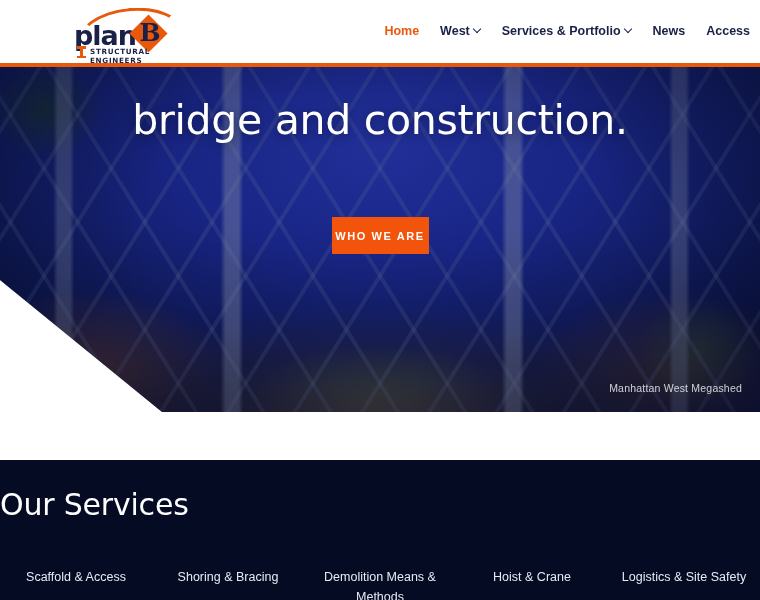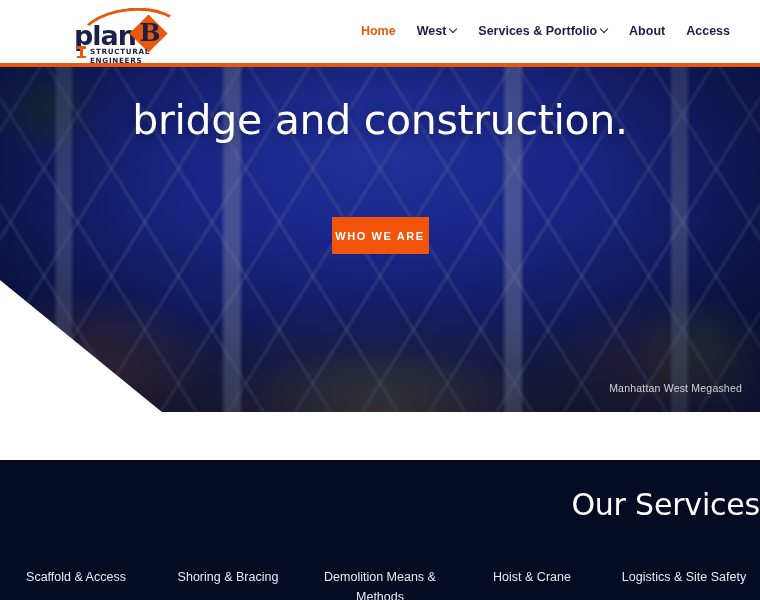--- a/index.html
+++ b/index.html
@@ -63,21 +63,21 @@
     background:#E8590C;
   }
   .logo-tag {
     position:absolute; left:16px; top:39px;
     font-size:7.2px; font-weight:bold; letter-spacing:0.7px;
     color:#1A2048; font-family:"DejaVu Sans", sans-serif;
   }
 
   
   .nav {
-    position:absolute; right:30px; top:24px;
+    position:absolute; right:10px; top:24px;
     display:flex; align-items:center; gap:21px;
   }
   .nav-item {
     font-size:12.5px; font-weight:bold; color:#1A2048;
     white-space:nowrap; display:flex; align-items:center; gap:4px;
     cursor:pointer;
   }
   .nav-item.active { color:#E8590C; }
   .chev {
     display:inline-block; width:7px; height:7px; position:relative; top:-2px;
@@ -158,21 +158,21 @@
     letter-spacing:.2px;
   }
 
   
   .services {
     position:absolute; top:460px; left:0; width:760px; height:140px;
     background:#060B24; z-index:5;
   }
   .services-title {
     position:absolute; top:27px; left:0; width:760px;
-    text-align:right; color:#ffffff;
+    text-align:left; color:#ffffff;
     font-size:30px; font-weight:400; letter-spacing:-0.2px;
     font-family:"DejaVu Sans", sans-serif;
   }
   .services-row {
     position:absolute; top:107px; left:0; width:760px;
     display:flex;
   }
   .service-col {
     flex:1; text-align:center; padding:0 8px;
     color:#E7EAF4; font-size:12.5px; line-height:20px;
@@ -201,21 +201,21 @@
     </div>
     <div class="nav-item">
       <span>West</span>
       <span class="chev"></span>
     </div>
     <div class="nav-item">
       <span>Services &amp; Portfolio</span>
       <span class="chev"></span>
     </div>
     <div class="nav-item">
-      <span>About</span>
+      <span>News</span>
     </div>
     <div class="nav-item">
       <span>Access</span>
     </div>
   </nav>
 </div>
 <div class="header-rule"></div>
 
 <div class="hero">
   <div class="hero-photo"></div>

